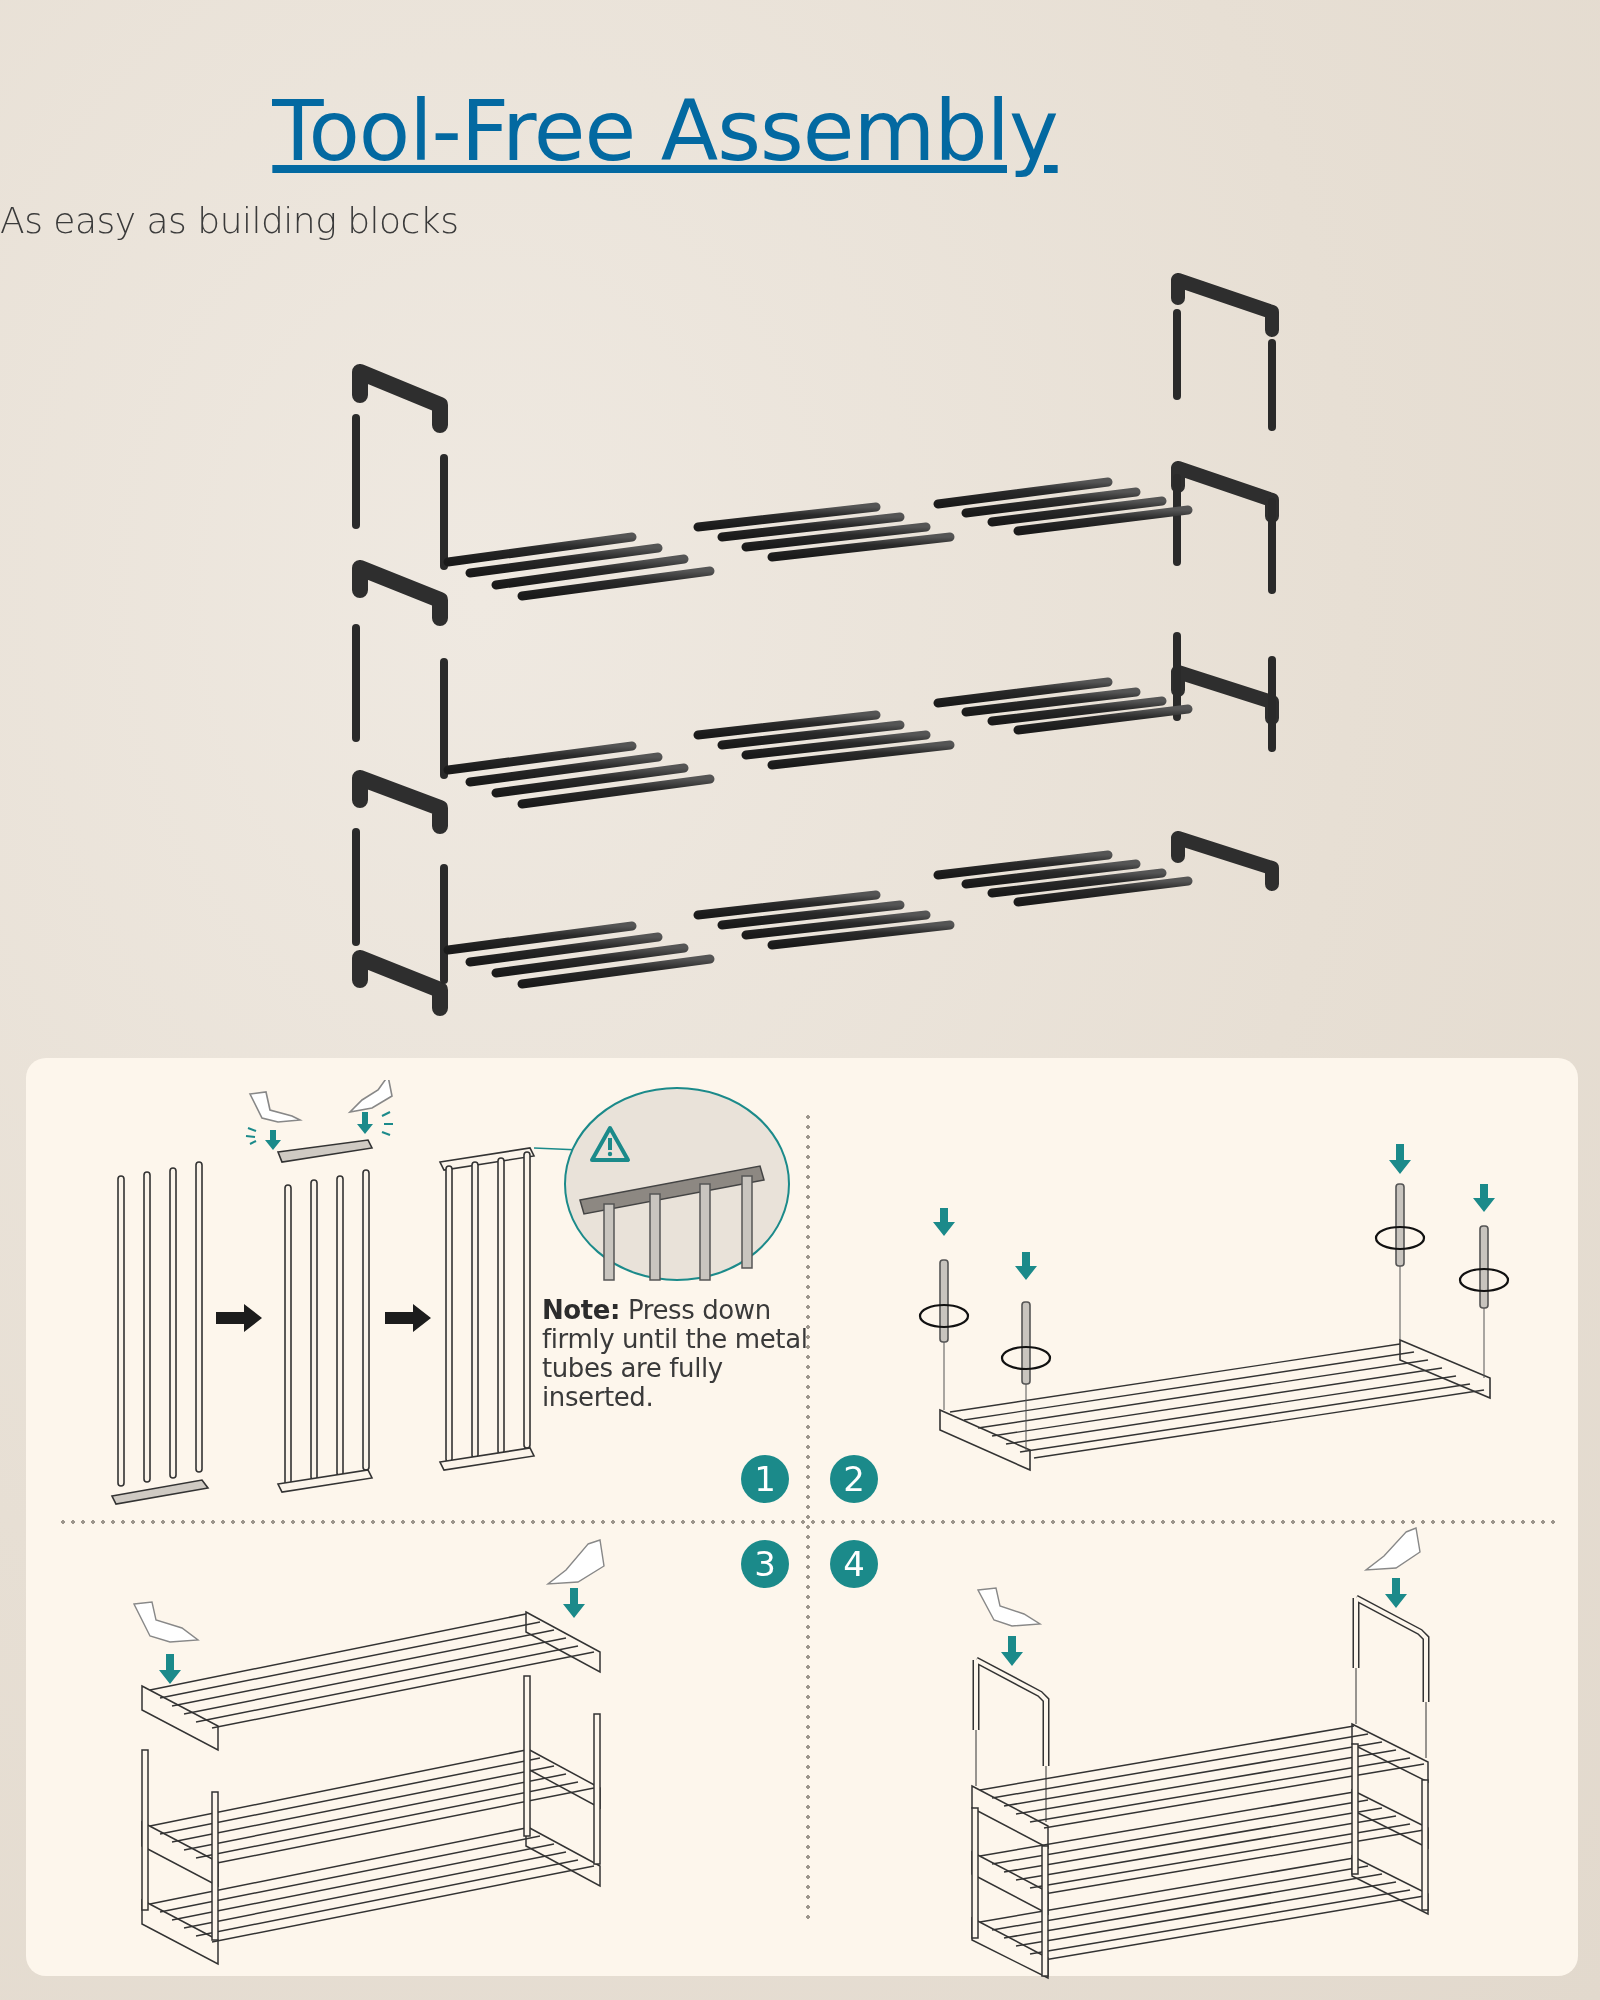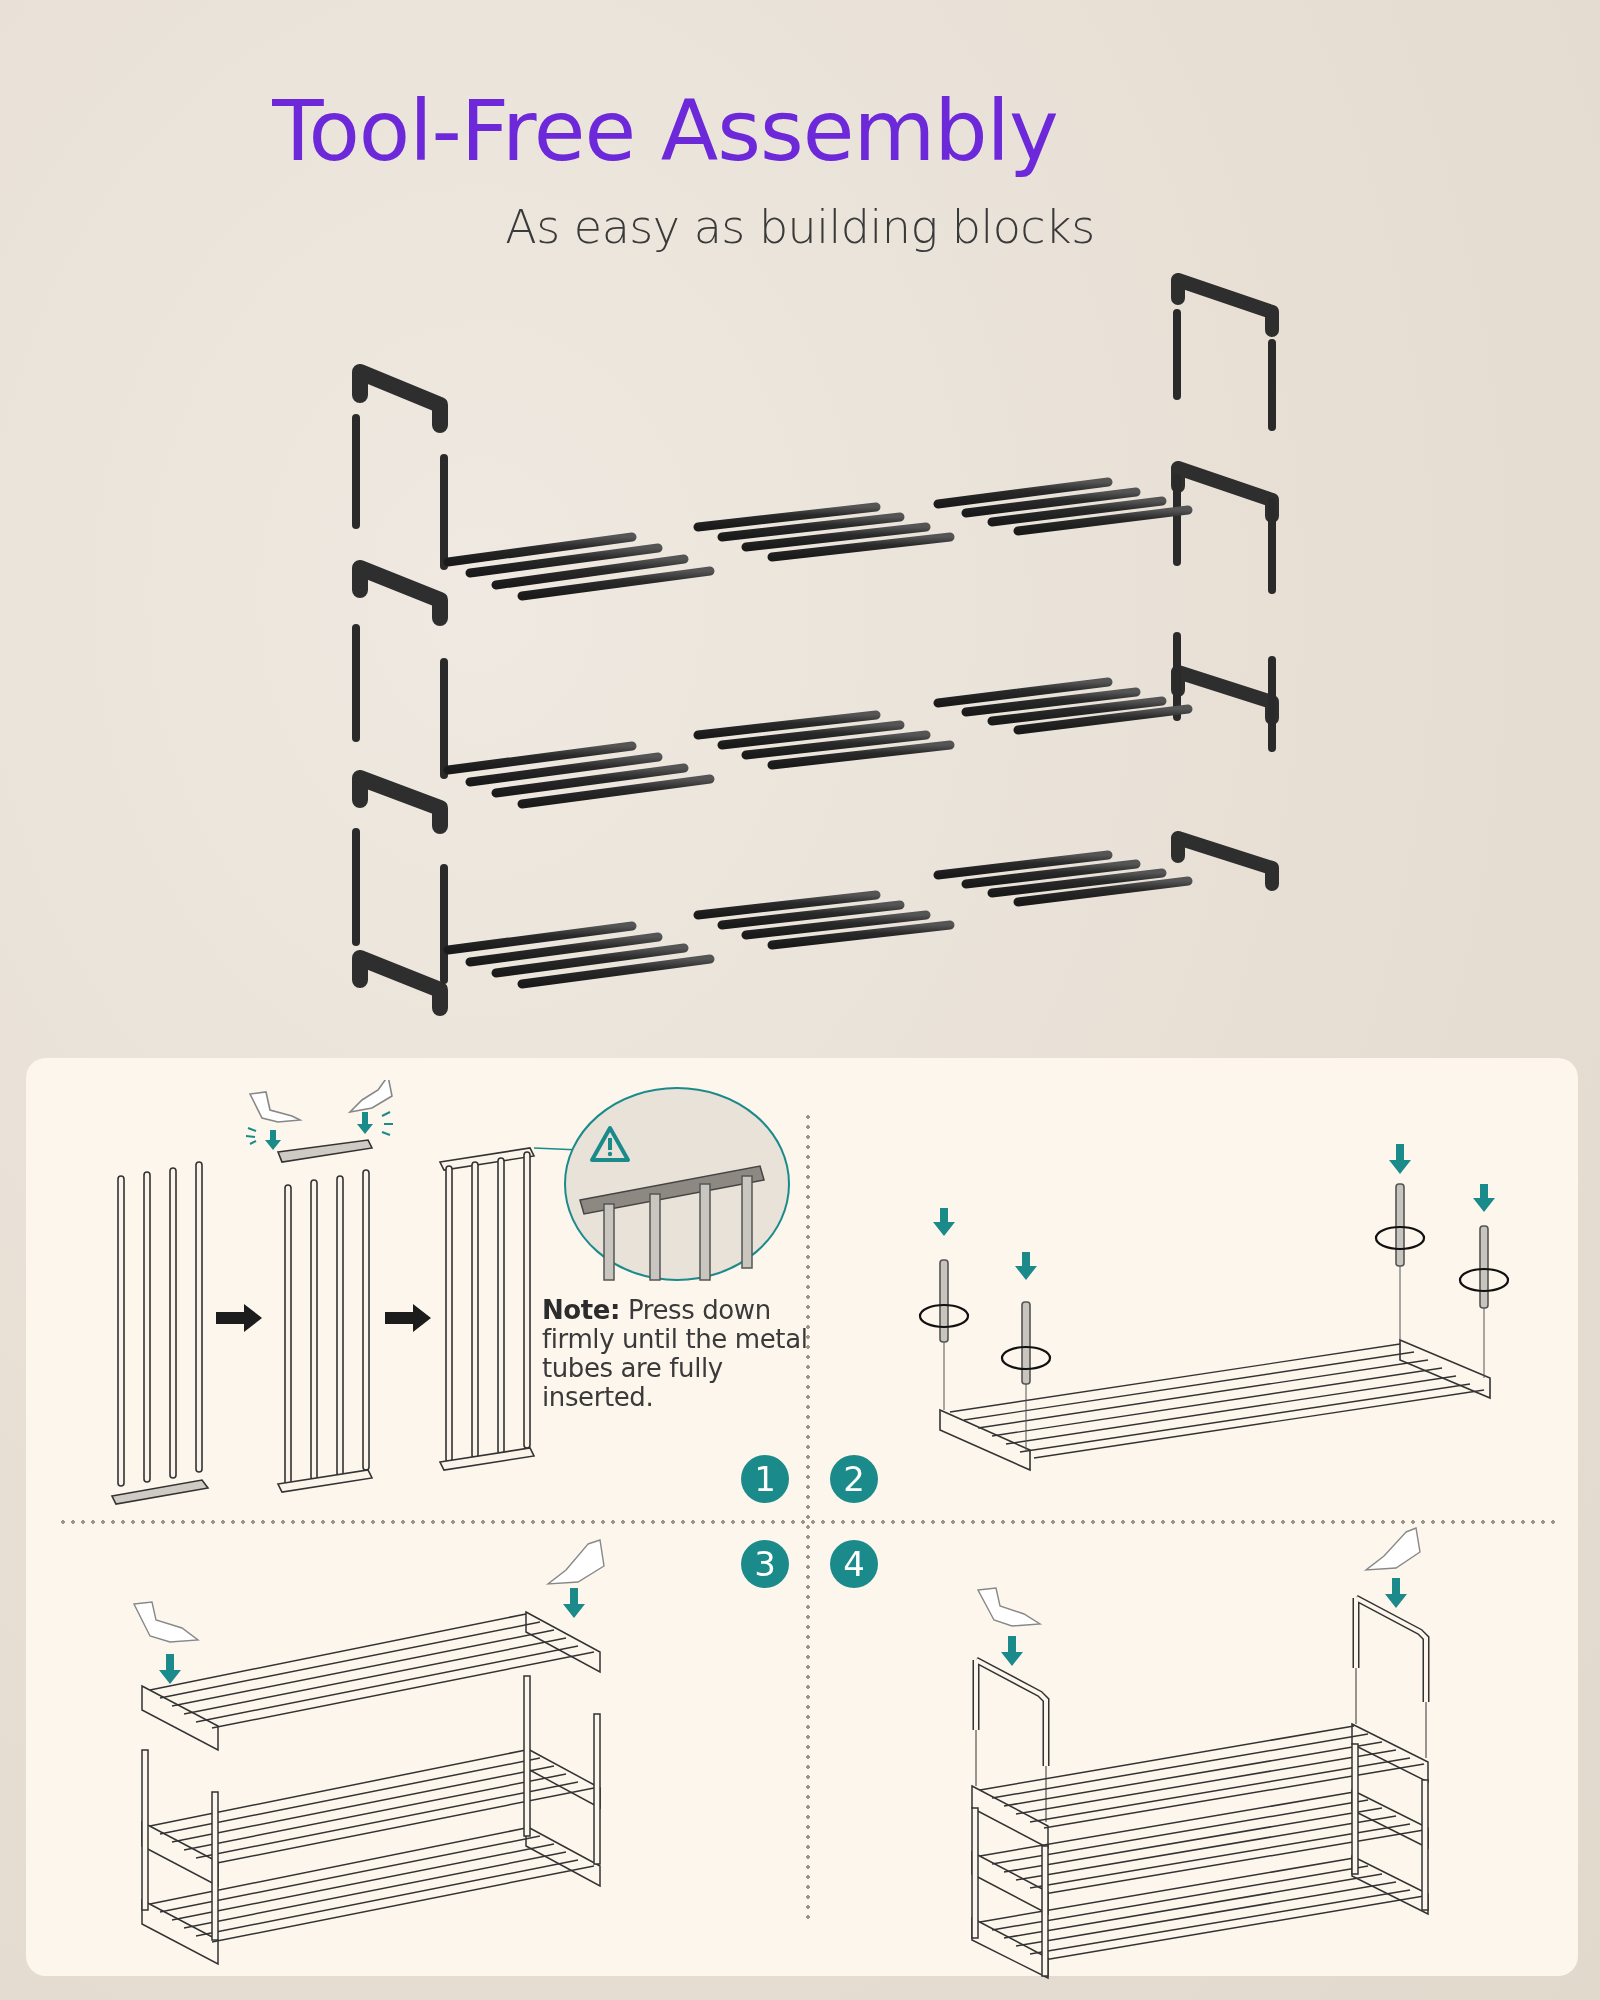--- a/index.html
+++ b/index.html
@@ -3,26 +3,27 @@
 <meta charset="utf-8">
 <style>
   html, body { margin: 0; padding: 0; }
   body {
     width: 1600px; height: 2000px; position: relative; overflow: hidden;
     background: radial-gradient(ellipse at 30% 30%, #efe9e1 0%, #e7dfd4 55%, #e2d9cd 100%);
     font-family: "DejaVu Sans", "Liberation Sans", sans-serif;
   }
   .title {
     position: absolute; left: 0; width: 1330px; top: 82px; text-align: center;
-    font-size: 84px; font-weight: 500; color: #6d28d9; letter-spacing: -1px;
+    font-size: 84px; font-weight: 500; color: #0369a1; letter-spacing: -1px;
     font-family: "DejaVu Sans", sans-serif;
+    text-decoration: underline;
   }
   .subtitle {
-    position: absolute; left: 0; width: 1600px; top: 200px; text-align: center;
-    font-size: 46px; font-weight: 300; color: #3a3a3a; letter-spacing: -0.5px;
+    position: absolute; left: 0; width: 1600px; top: 200px; 
+    font-size: 36px; font-weight: 300; color: #3a3a3a; letter-spacing: -0.5px;
     font-family: "DejaVu Sans", sans-serif;
   }
   .hero { position: absolute; left: 0; top: 260px; width: 1600px; height: 780px; }
 
   .panel {
     position: absolute; left: 26px; top: 1058px; width: 1552px; height: 918px;
     background: #fdf6ec; border-radius: 20px;
   }
   .vdiv {
     position: absolute; left: 806px; top: 1112px; width: 4px; height: 810px;

